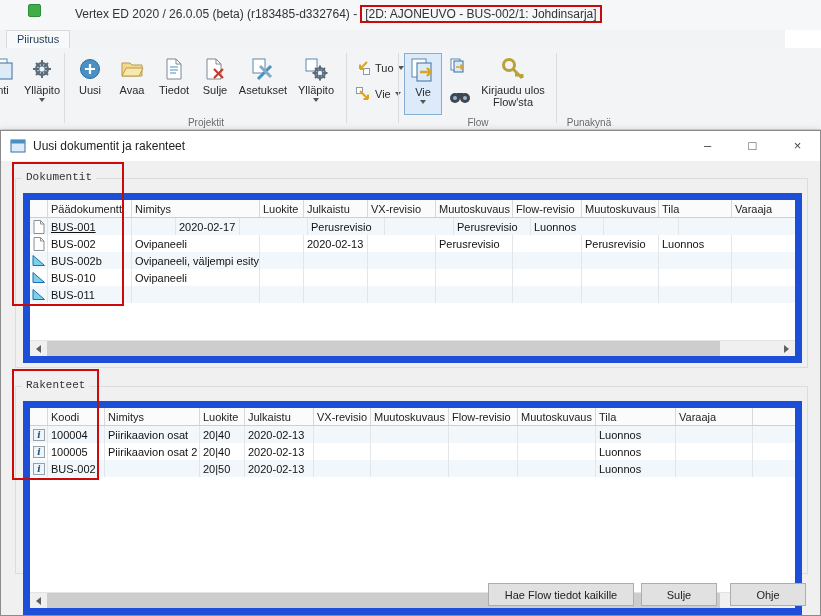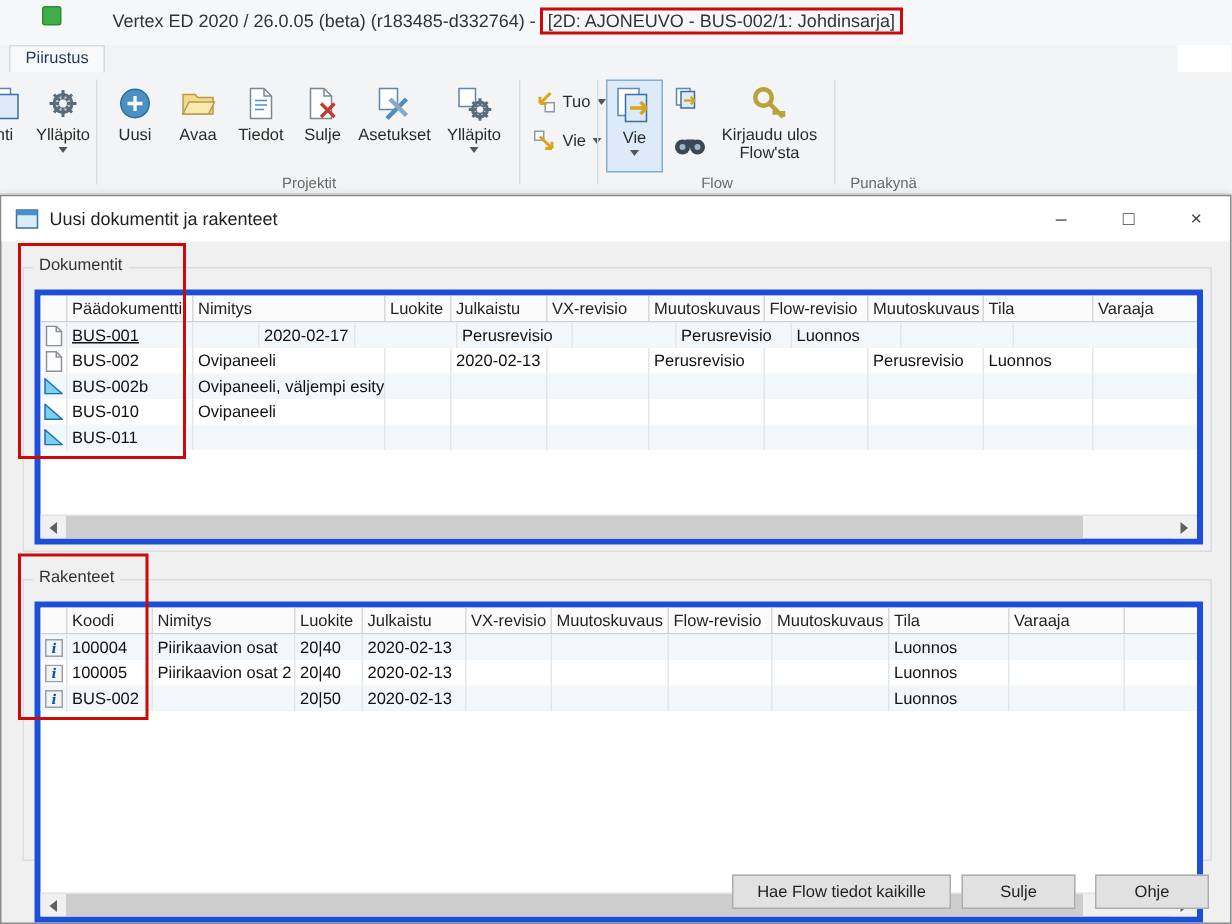--- a/index.html
+++ b/index.html
@@ -40,23 +40,23 @@
   
   .dialog { position:absolute; left:0; top:130px; width:821px; height:486px; background:#f0f0f0;
             border:1px solid #8b8b8b; box-shadow:0 2px 8px rgba(0,0,0,.25); }
   .dlg-titlebar { position:absolute; left:0; top:0; width:100%; height:30px; background:#ffffff; }
   .dlg-icon { position:absolute; left:9px; top:7px; }
   .dlg-title { position:absolute; left:32px; top:8px; font-size:12px; color:#222; }
   .dlg-btn { position:absolute; top:0; width:45px; height:29px; text-align:center; line-height:29px;
              font-size:13px; color:#444; }
 
   .groupbox { position:absolute; left:14px; width:793px; border:1px solid #dadde0; }
-  .gb-label { position:absolute; top:-8px; left:6px; background:#f0f0f0; padding:0 4px; color:#333; }
-
-  .tablebox { position:absolute; left:7px; top:14px; width:779px; background:#fff; border:4px solid #1d4ed8; overflow:hidden; }
+  .gb-label { position:absolute; top:-8px; left:6px; background:#f0f0f0; padding:0 4px; color:#333;font-family:Liberation Mono, monospace; }
+
+  .tablebox { position:absolute; left:7px; top:14px; width:779px; background:#fff; border:7px solid #1d4ed8; overflow:hidden; }
   .trow { display:flex; height:17px; background:#fff; }
   .trow.header { height:18px; background:#fbfbfb; border-bottom:1px solid #cfcfcf; }
   .trow.data:nth-child(even) { background:#f2f7fc; }
   .tcell { flex:none; padding:0 3px; border-right:1px solid #e3e6e9; font-size:11px; color:#111;
            white-space:nowrap; overflow:hidden; display:flex; align-items:center; }
   .trow.header .tcell { color:#222; border-right:1px solid #d8d8d8; }
   .icon-cell { justify-content:center; padding:0 1px; }
 
   .hscroll { position:absolute; left:0; right:0; bottom:0; height:16px; background:#f0f0f0;
              border-top:1px solid #e4e4e4; display:flex; align-items:stretch; }

